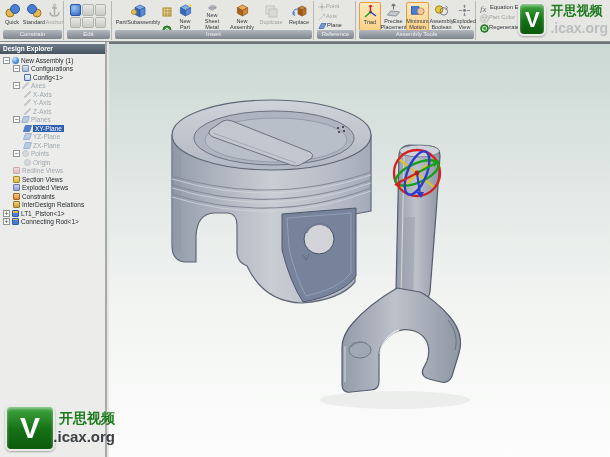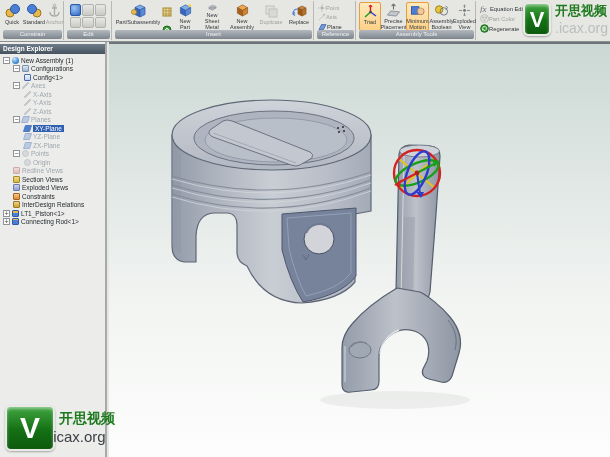--- a/index.html
+++ b/index.html
@@ -15,21 +15,21 @@
   .rgroup { position:absolute; top:1px; height:39px; border-right:1px solid #b9b9b3; }
   .rgroup-label { position:absolute; left:1px; right:1px; bottom:1px; height:9px;
     background:linear-gradient(#b3b8be,#7d858d); border-radius:2px;
     color:#f1f3f5; font-size:6px; line-height:9px; text-align:center; }
   .rbtn { position:absolute; top:1px; height:29px; display:flex; flex-direction:column;
     align-items:center; justify-content:flex-start; cursor:pointer; border:1px solid transparent; border-radius:2px; }
   .rbtn .lab { font-size:5.5px; line-height:1.1; color:#33383c; text-align:center; white-space:pre-line; }
   .rbtn.active { background:linear-gradient(#ffe9bd,#fcd188); border-color:#e79e3c; }
   .rbtn.disabled, .rrow.disabled { opacity:.42; filter:grayscale(.7); }
   .icon16 { width:17px; height:16px; display:block; }
-  .rrow { position:absolute; left:2px; height:9px; display:flex; align-items:center; gap:0; cursor:pointer; }
+  .rrow { position:absolute; left:2px; height:9px; display:flex; align-items:flex-start; gap:0; cursor:pointer; }
   .rrow .lab { font-size:5.8px; color:#33383c; white-space:nowrap; }
   .minigrid { position:absolute; left:4px; top:3px; width:36px; height:24px;
     display:grid; grid-template-columns:repeat(3,1fr); grid-template-rows:repeat(2,1fr); gap:1px; }
   .mini { border-radius:2px; background:linear-gradient(#e8e8e6,#c9c9c5); border:1px solid #b2b2ae; position:relative; }
   .mini.blue { background:radial-gradient(circle at 35% 30%, #9cc4f2, #2f66c2); border-color:#2c58a8; }
 
   
   #sidebar { position:absolute; left:0; top:42px; width:107px; bottom:0;
     background:#ecedeb; border-right:2px solid #a7aaa9; }
   #sidebar-header { position:absolute; left:0; top:2px; width:100%; height:10px;
@@ -65,21 +65,21 @@
     border-top:2px solid #6e7478;
     background:linear-gradient(180deg, var(--viewport-top,#cbd8d4) 0%, #dde5e2 28%, #f2f4f2 62%, var(--viewport-bottom,#fcfdfc) 100%); }
   #viewport-svg { position:absolute; left:0; top:0; }
 
   
   .wm { position:absolute; display:flex; align-items:flex-start; gap:4px; pointer-events:none; }
   .wm-logo { background:linear-gradient(#3fa53f,#157015 55%,#0c5a0c); border:2px solid #e9eae8;
     border-radius:6px; color:#fff; font-weight:bold; text-align:center;
     box-shadow:inset 0 2px 3px rgba(255,255,255,.45), 0 1px 2px rgba(0,0,0,.3); }
   .wm-text .brand { color:var(--watermark-green,#1f7a1f); font-weight:bold; }
-  .wm-text .site { font-weight:normal; }
+  .wm-text .site { font-weight:bold;text-align:right; }
   #wm-top { right:2px; top:2px; }
   #wm-top .wm-logo { width:28px; height:34px; font-size:22px; line-height:32px; }
   #wm-top .brand { font-size:13px; }
   #wm-top .site { font-size:14px; color:#b9bec0; }
   #wm-bottom { left:5px; bottom:6px; }
   #wm-bottom .wm-logo { width:50px; height:46px; font-size:30px; line-height:42px; }
   #wm-bottom .brand { font-size:14px; margin-top:5px; }
   #wm-bottom .site { font-size:15px; color:#3c4044; margin-left:-10px; }
 </style>
 </head>

